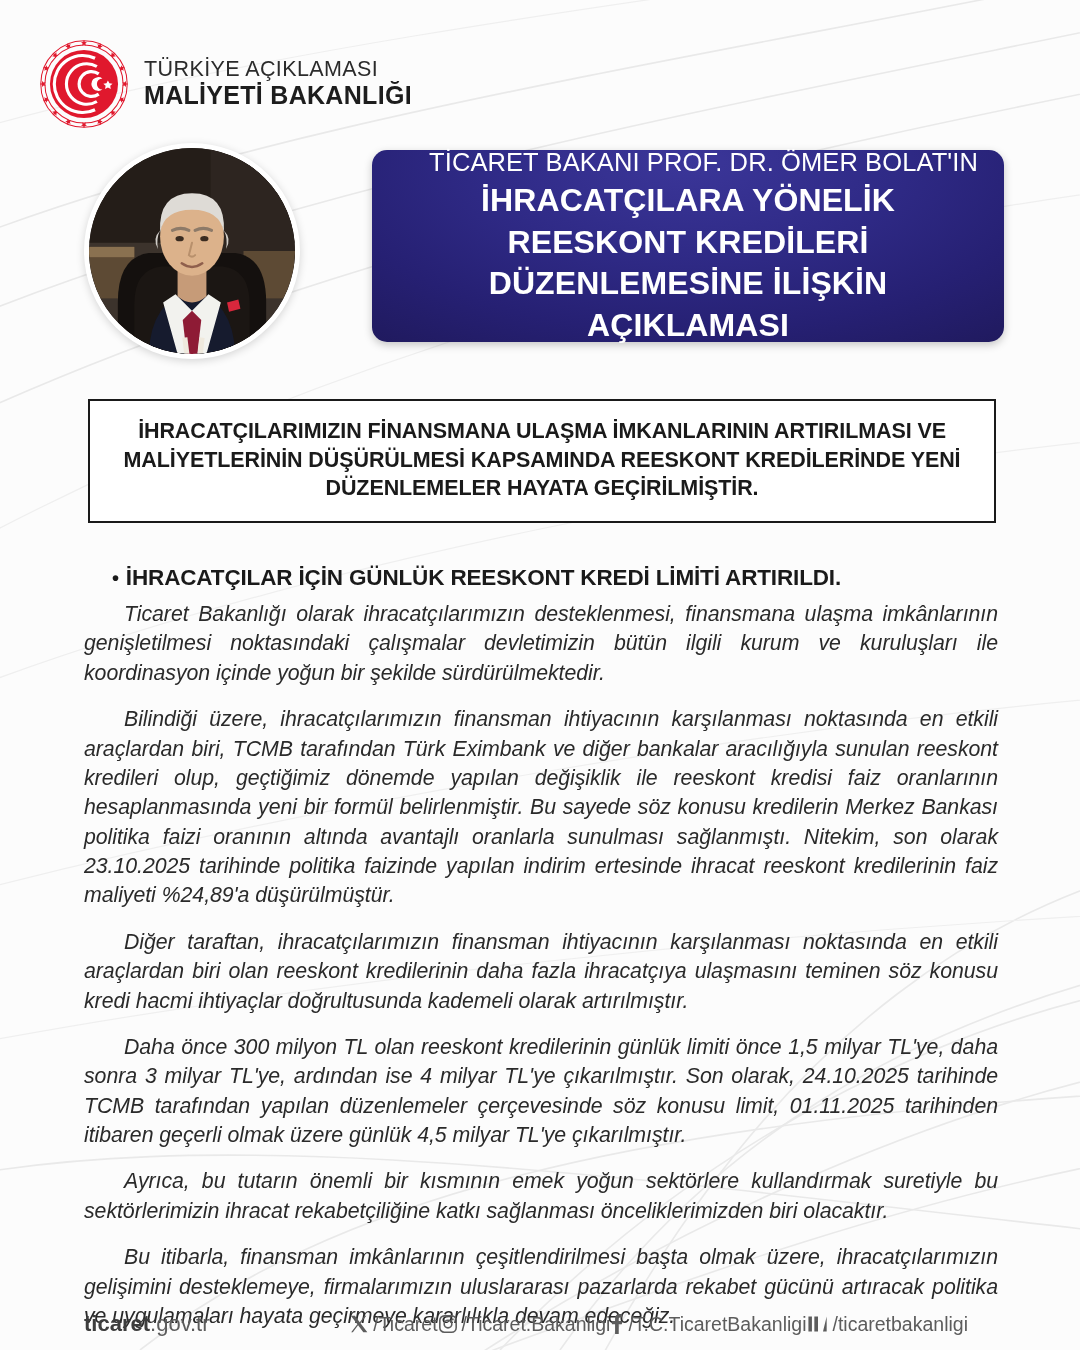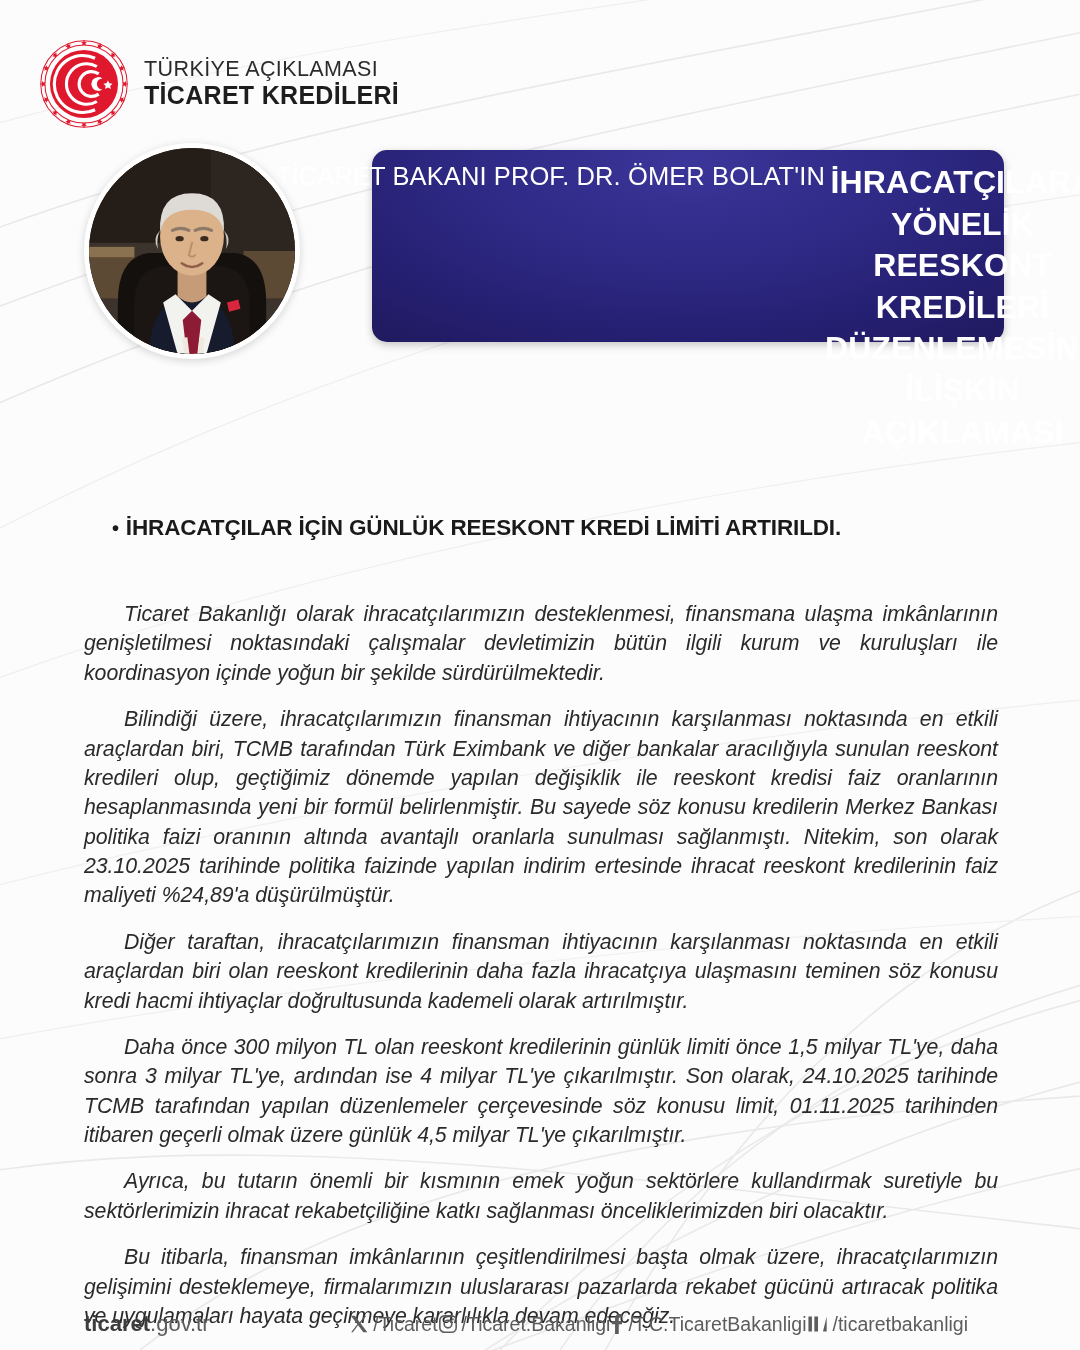--- a/index.html
+++ b/index.html
@@ -74,22 +74,22 @@
 
   
   .banner {
     position:absolute;
     left:372px; top:150px;
     width:632px; height:192px;
     border-radius:15px;
     background:
       radial-gradient(ellipse 78% 120% at 50% 6%, #3b3699 0%, #2f2a86 42%, #262073 74%, #201a5f 100%);
     box-shadow:0 3px 9px rgba(0,0,0,.22);
-    display:flex; flex-direction:row;
-    align-items:flex-start; justify-content:center;
+    display:flex; flex-direction:column;
+    align-items:flex-end; justify-content:center;
     text-align:center;
     padding:10px 26px;
     z-index:4;
   }
   .banner-l1 {
     color:#ffffff; font-weight:400;
     font-size:25.5px; letter-spacing:.1px;
     line-height:1.28; white-space:nowrap;
   }
   .banner-l2 {
@@ -111,21 +111,21 @@
   }
   .summary-box p {
     font-size:21.5px; font-weight:700;
     line-height:1.33; color:#1a1a1a;
     letter-spacing:-.1px;
   }
 
   
   .bullets {
     position:absolute;
-    left:112px; top:512px;
+    left:112px; top:562px;
     z-index:3;
   }
   .bullets li {
     list-style:none;
     font-size:22.5px; font-weight:700;
     color:#1a1a1a; line-height:1.42;
     letter-spacing:-.15px;
     white-space:nowrap;
   }
   .bullets li::before {
@@ -275,21 +275,21 @@
           <path d="M64,31 A22,22 0 1,0 64,69"></path>
           <path d="M66,39 A13.5,13.5 0 1,0 66,61"></path>
         </g>
         <path d="M70,44 A7.5,7.5 0 1,0 70,56 A6,6 0 1,1 70,44 Z" fill="#ffffff"></path>
         <path d="M76,46.2 L77.6,49.2 L81,49.7 L78.5,52 L79.1,55.3 L76,53.7 L72.9,55.3 L73.5,52 L71,49.7 L74.4,49.2 Z" fill="#ffffff"></path>
       </g>
     </svg>
 
     <div class="logo-text">
       <span class="logo-line1">TÜRKİYE AÇIKLAMASI</span>
-      <span class="logo-line2">TİCARET KREDİLERİ</span>
+      <span class="logo-line2">MALİYETİ BAKANLIĞI</span>
     </div>
 
   </div>
 
   <div class="portrait">
     <svg viewBox="0 0 200 200">
       <defs>
         <clipPath id="pclip">
             <circle cx="100" cy="100" r="100"></circle>
           </clipPath>
@@ -334,20 +334,23 @@
         <rect x="106" y="184" width="5" height="26" fill="#efe9dd" transform="rotate(6 108 196)"></rect>
       </g>
     </svg>
   </div>
 
   <div class="banner">
     <div class="banner-l1">TİCARET BAKANI PROF. DR. ÖMER BOLAT'IN</div>
     <div class="banner-l2">İHRACATÇILARA YÖNELİK REESKONT KREDİLERİ DÜZENLEMESİNE İLİŞKİN AÇIKLAMASI</div>
   </div>
 
+  <div class="summary-box">
+    <p>İHRACATÇILARIMIZIN FİNANSMANA ULAŞMA İMKANLARININ ARTIRILMASI VE MALİYETLERİNİN DÜŞÜRÜLMESİ KAPSAMINDA REESKONT KREDİLERİNDE YENİ DÜZENLEMELER HAYATA GEÇİRİLMİŞTİR.</p>
+  </div>
 
   <ul class="bullets">
     <li>İHRACATÇILAR İÇİN GÜNLÜK REESKONT KREDİ LİMİTİ ARTIRILDI.</li>
   </ul>
 
   <div class="body-text">
     <p>Ticaret Bakanlığı olarak ihracatçılarımızın desteklenmesi, finansmana ulaşma imkânlarının genişletilmesi noktasındaki çalışmalar devletimizin bütün ilgili kurum ve kuruluşları ile koordinasyon içinde yoğun bir şekilde sürdürülmektedir.</p>
     <p>Bilindiği üzere, ihracatçılarımızın finansman ihtiyacının karşılanması noktasında en etkili araçlardan biri, TCMB tarafından Türk Eximbank ve diğer bankalar aracılığıyla sunulan reeskont kredileri olup, geçtiğimiz dönemde yapılan değişiklik ile reeskont kredisi faiz oranlarının hesaplanmasında yeni bir formül belirlenmiştir. Bu sayede söz konusu kredilerin Merkez Bankası politika faizi oranının altında avantajlı oranlarla sunulması sağlanmıştı. Nitekim, son olarak 23.10.2025 tarihinde politika faizinde yapılan indirim ertesinde ihracat reeskont kredilerinin faiz maliyeti %24,89'a düşürülmüştür.</p>
     <p>Diğer taraftan, ihracatçılarımızın finansman ihtiyacının karşılanması noktasında en etkili araçlardan biri olan reeskont kredilerinin daha fazla ihracatçıya ulaşmasını teminen söz konusu kredi hacmi ihtiyaçlar doğrultusunda kademeli olarak artırılmıştır.</p>
     <p>Daha önce 300 milyon TL olan reeskont kredilerinin günlük limiti önce 1,5 milyar TL'ye, daha sonra 3 milyar TL'ye, ardından ise 4 milyar TL'ye çıkarılmıştır. Son olarak, 24.10.2025 tarihinde TCMB tarafından yapılan düzenlemeler çerçevesinde söz konusu limit, 01.11.2025 tarihinden itibaren geçerli olmak üzere günlük 4,5 milyar TL'ye çıkarılmıştır.</p>

